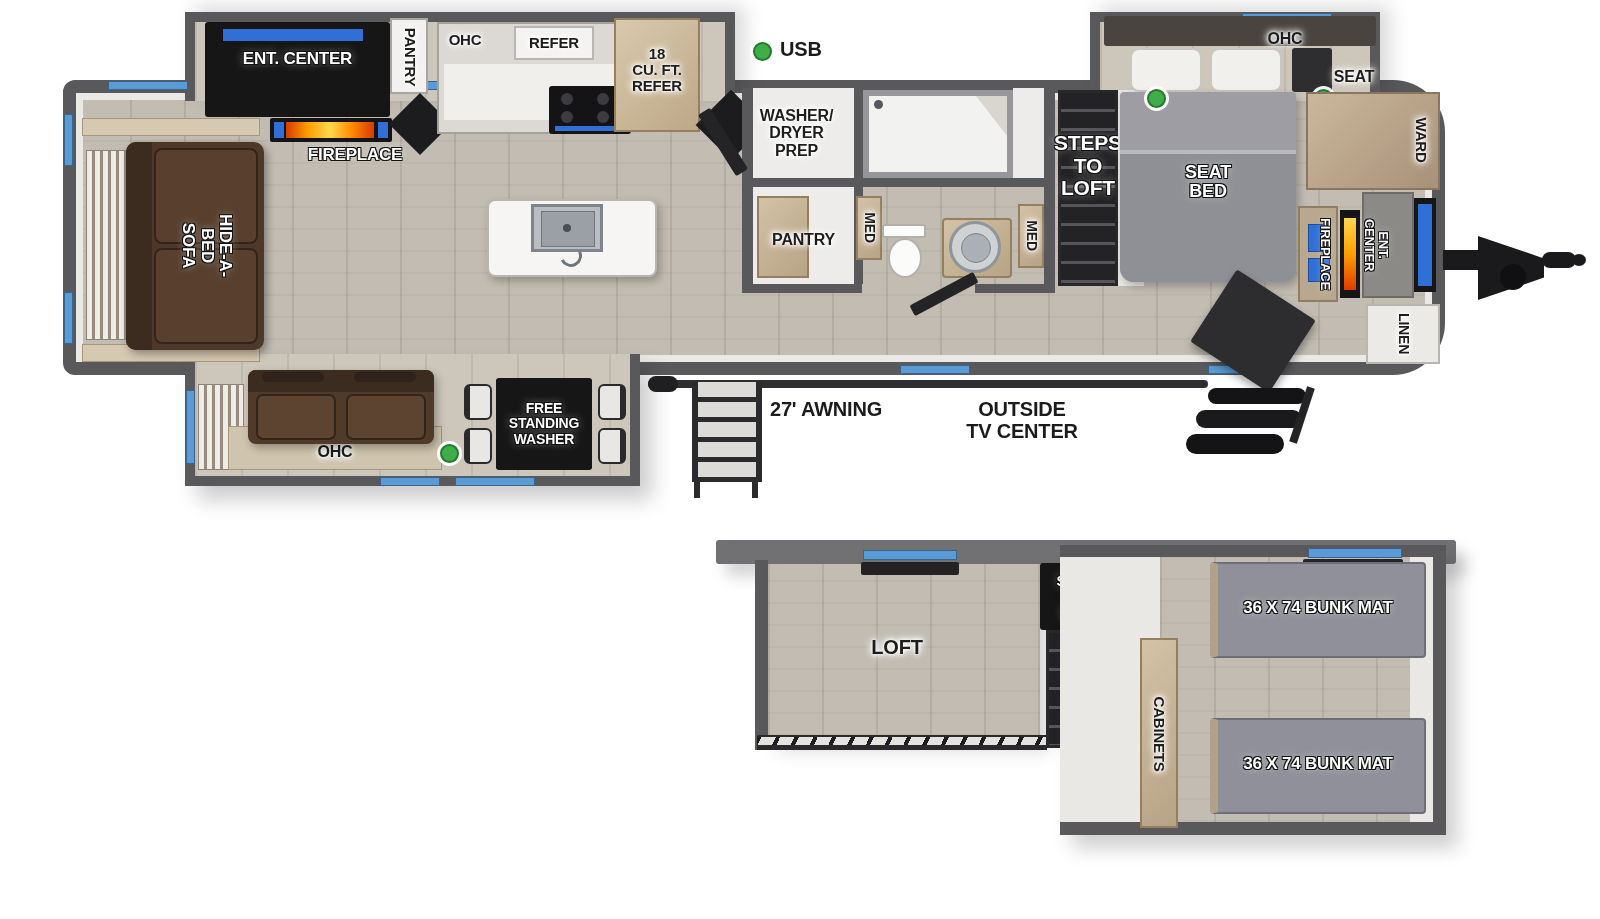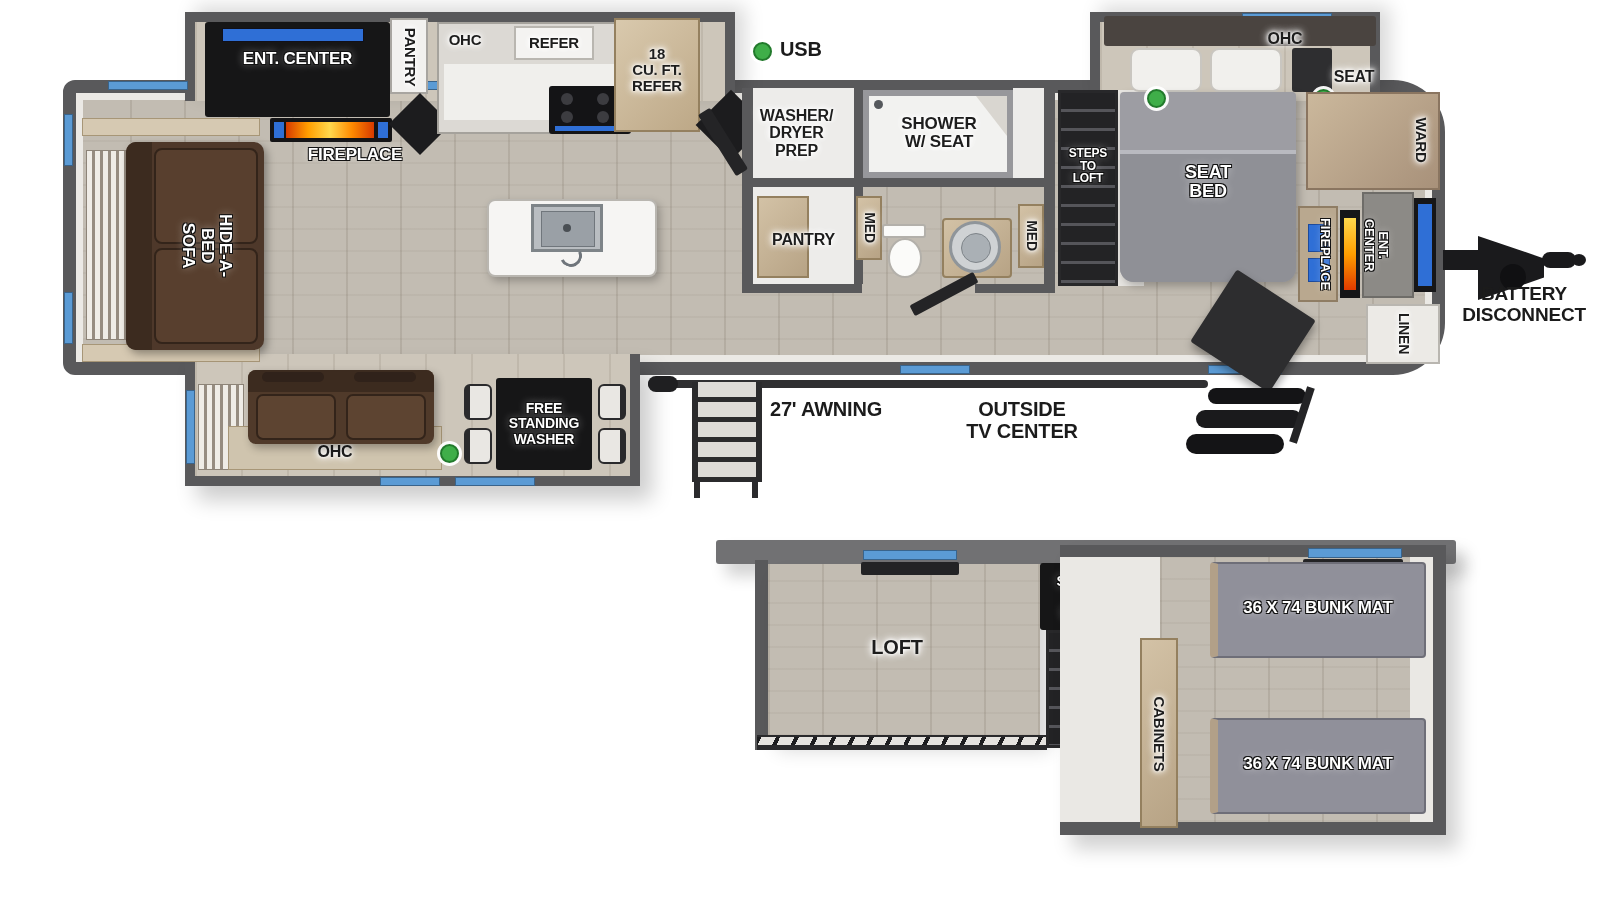--- a/index.html
+++ b/index.html
@@ -120,41 +120,39 @@
   <div class="abs wall" style="left:975px;top:284px;width:80px;height:9px;"></div>
 
   <div class="abs whiteroom" style="left:753px;top:88px;width:101px;height:90px;"></div>
   <div class="abs dlabel cwrap" style="left:753px;top:92px;width:87px;height:82px;font-size:16px;"><span>WASHER/
 DRYER
 PREP</span></div>
 
   <div class="abs" style="left:863px;top:90px;width:150px;height:88px;background:#f2f2f0;border:6px solid #97979b;box-sizing:border-box;"></div>
   <div class="abs" style="left:976px;top:96px;width:31px;height:40px;background:#d9d6d0;clip-path:polygon(100% 0,100% 100%,0 0);"></div>
   <div class="abs" style="left:874px;top:100px;width:9px;height:9px;border-radius:50%;background:#55585c;"></div>
-  <div class="abs dlabel cwrap" style="left:866px;top:100px;width:146px;height:66px;font-size:17px;"><span>SHOWER
-W/ SEAT</span></div>
   <div class="abs whiteroom" style="left:1013px;top:88px;width:31px;height:90px;"></div>
 
   <div class="abs whiteroom" style="left:753px;top:187px;width:101px;height:97px;"></div>
   <div class="abs tan" style="left:757px;top:196px;width:52px;height:82px;"></div>
   <div class="abs dlabel cwrap" style="left:753px;top:228px;width:101px;height:24px;font-size:16px;"><span>PANTRY</span></div>
 
   <div class="abs tan" style="left:856px;top:196px;width:26px;height:64px;"></div>
   <div class="abs vwrap dlabel" style="left:854px;top:198px;width:30px;height:60px;font-size:14px;"><span class="vrot">MED</span></div>
   <div class="abs" style="left:882px;top:224px;width:44px;height:14px;background:#fbfbf9;border:2px solid #b3b0aa;box-sizing:border-box;border-radius:3px;"></div>
   <div class="abs" style="left:888px;top:238px;width:34px;height:40px;background:#fbfbf9;border:2px solid #b3b0aa;box-sizing:border-box;border-radius:50%;"></div>
 
   <div class="abs tan" style="left:942px;top:218px;width:70px;height:60px;border-radius:4px;"></div>
   <div class="abs" style="left:949px;top:221px;width:52px;height:52px;border-radius:50%;background:#cfd2d4;border:3px solid #8f959a;box-sizing:border-box;"></div>
   <div class="abs" style="left:961px;top:233px;width:28px;height:28px;border-radius:50%;background:#aab0b5;border:1px solid #7e8489;"></div>
   <div class="abs tan" style="left:1018px;top:204px;width:26px;height:64px;"></div>
   <div class="abs vwrap dlabel" style="left:1016px;top:206px;width:30px;height:60px;font-size:14px;"><span class="vrot">MED</span></div>
 
   <div class="abs stairs" style="left:1058px;top:90px;width:60px;height:196px;"></div>
-  <div class="abs wlabel cwrap" style="left:1048px;top:120px;width:80px;height:92px;font-size:12px;"><span>STEPS
+  <div class="abs wlabel cwrap" style="left:1048px;top:120px;width:80px;height:92px;font-size:21px;"><span>STEPS
 TO
 LOFT</span></div>
   <div class="abs" style="left:1118px;top:90px;width:26px;height:196px;background:#e8e6e2;"></div>
 
   <div class="abs" style="left:1104px;top:16px;width:272px;height:30px;background:#4a4440;border-radius:3px;"></div>
   <div class="abs dlabel cwrap" style="left:1250px;top:28px;width:70px;height:22px;font-size:16px;"><span>OHC</span></div>
   <div class="abs pillow" style="left:1130px;top:48px;width:72px;height:44px;"></div>
   <div class="abs pillow" style="left:1210px;top:48px;width:72px;height:44px;"></div>
   <div class="abs" style="left:1292px;top:48px;width:40px;height:44px;background:#2e2e30;border-radius:3px;"></div>
   <div class="abs dlabel cwrap" style="left:1316px;top:66px;width:76px;height:22px;font-size:16px;"><span>SEAT</span></div>
@@ -231,22 +229,20 @@
   <div class="abs" style="left:1196px;top:410px;width:106px;height:18px;background:#1a1a1c;border-radius:9px;"></div>
   <div class="abs" style="left:1186px;top:434px;width:98px;height:20px;background:#141416;border-radius:10px;"></div>
   <div class="abs" style="left:1298px;top:386px;width:8px;height:58px;background:#242426;transform:rotate(18deg);"></div>
 
   <div class="abs" style="left:1443px;top:250px;width:42px;height:20px;background:#1a1a1c;"></div>
   <div class="abs" style="left:1478px;top:236px;width:66px;height:64px;background:#1a1a1c;clip-path:polygon(0 0,100% 35%,100% 65%,0 100%);"></div>
   <div class="abs" style="left:1500px;top:264px;width:26px;height:26px;border-radius:50%;background:#101012;"></div>
   <div class="abs" style="left:1542px;top:252px;width:34px;height:16px;border-radius:8px;background:#1a1a1c;"></div>
   <div class="abs" style="left:1572px;top:254px;width:14px;height:12px;border-radius:50%;background:#1a1a1c;"></div>
 
-  <div class="abs olabel" style="left:1448px;top:283px;width:152px;font-size:19px;">BATTERY
-DISCONNECT</div>
 
   <div class="abs" style="left:716px;top:540px;width:740px;height:24px;background:#717173;border-radius:3px;box-shadow:10px 12px 16px rgba(0,0,0,.18);"></div>
 
   <div class="abs wall" style="left:755px;top:560px;width:13px;height:190px;"></div>
   <div class="abs wood" style="left:768px;top:564px;width:272px;height:172px;box-shadow:10px 14px 18px rgba(0,0,0,.16);"></div>
   <div class="abs win" style="left:863px;top:550px;width:94px;height:10px;"></div>
   <div class="abs" style="left:861px;top:562px;width:98px;height:13px;background:#232325;border-radius:2px;"></div>
   <div class="abs dlabel cwrap" style="left:857px;top:635px;width:80px;height:26px;font-size:20px;"><span>LOFT</span></div>
   <div class="abs" style="left:757px;top:735px;width:290px;height:15px;background:#e5e3df;border-top:2px solid #2a2a2c;border-bottom:5px solid #2a2a2c;box-sizing:border-box;
               background-image:repeating-linear-gradient(115deg,#1d1d1f 0 4px,transparent 4px 17px);"></div>

